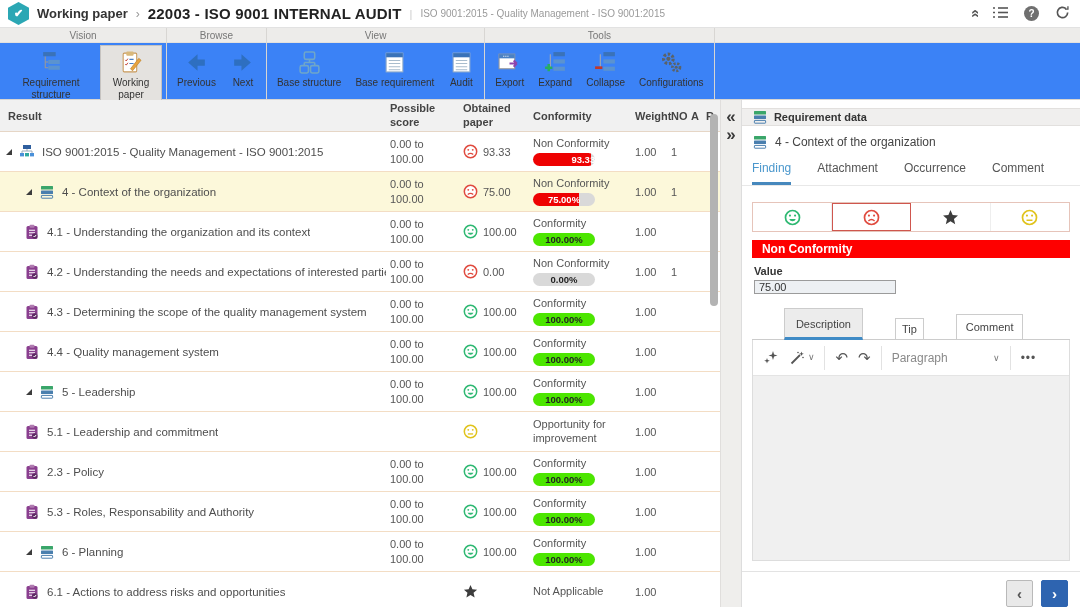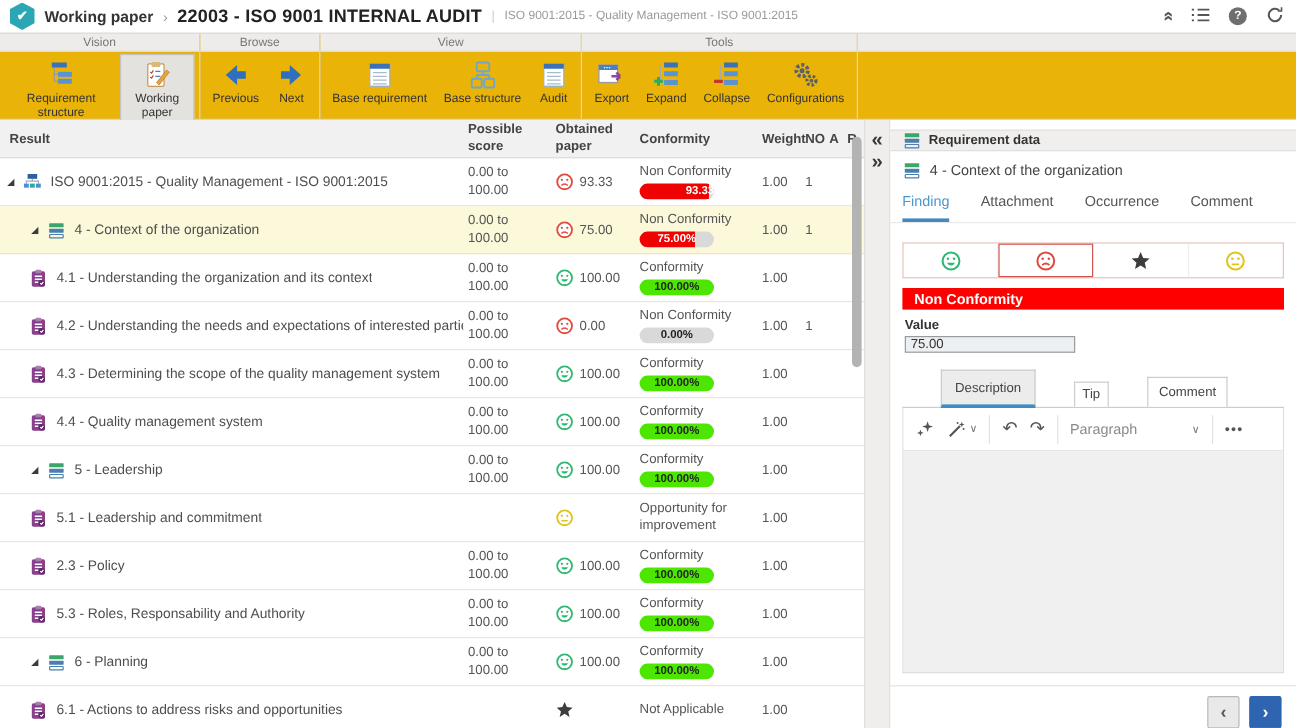--- a/index.html
+++ b/index.html
@@ -18,21 +18,21 @@
   .page-title { font-size:15px; font-weight:bold; color:#222; letter-spacing:.2px; }
   .title-sep { color:#ccc; font-size:11px; }
   .subtitle { font-size:10px; color:#9a9a9a; }
   .header-right { margin-left:auto; display:flex; align-items:center; gap:16px; color:#555; }
   .hicon { font-size:14px; line-height:1; cursor:pointer; }
   .collapse-up { display:inline-block; transform:rotate(-90deg); font-size:15px; font-weight:bold; }
   .help-badge { width:15px; height:15px; border-radius:50%; background:#6f6f6f; color:#fff;
                 font-size:10px; font-weight:bold; display:flex; align-items:center; justify-content:center; }
 
   
-  .ribbon { height:72px; background:#eab308; border-bottom:1px solid #d8d6d3; display:flex; }
+  .ribbon { height:72px; background:#3b82f6; border-bottom:1px solid #d8d6d3; display:flex; }
   .rgroup { border-right:1px solid #d8d6d3; display:flex; flex-direction:column; }
   .rgroup-label { height:15px; font-size:10px; color:#777; text-align:center;
                   background:#edecea; border-bottom:1px solid #e3e1de; line-height:15px; }
   .rbtns { flex:1; display:flex; align-items:stretch; padding:2px 4px; gap:2px; }
   .rbtn { display:flex; flex-direction:column; align-items:center; justify-content:flex-start;
           padding:3px 5px 1px; gap:2px; font-size:10px; color:#333; text-align:center;
           line-height:1.15; border:1px solid transparent; cursor:pointer; }
   .rbtn.selected { background:#e4e2df; border:1px solid #c6c3c0; }
   .rbtn .ricon { width:26px; height:26px; display:flex; align-items:center; justify-content:center; }
   .rbtn .ricon svg { width:25px; height:25px; }
@@ -209,38 +209,38 @@
           </div>
           <div>Next</div>
         </div>
       </div>
     </div>
     <div class="rgroup">
       <div class="rgroup-label">View</div>
       <div class="rbtns">
         <div class="rbtn">
           <div class="ricon">
-            <svg viewBox="0 0 24 24">
-              <rect x="4" y="3" width="16" height="18" fill="#fff" stroke="#9ab0c8"></rect>
-              <rect x="4" y="3" width="16" height="4" fill="#3a72b8"></rect>
-              <path d="M6.5 10h11M6.5 13h11M6.5 16h11M6.5 19h11" stroke="#a8bccd"></path>
-            </svg>
-          </div>
-          <div>Base requirement</div>
-        </div>
-        <div class="rbtn">
-          <div class="ricon">
             <svg viewBox="0 0 24 24" fill="none" stroke="#6fa6c9" stroke-width="1.5">
               <rect x="7" y="2" width="10" height="7" rx="1.5"></rect>
               <rect x="3" y="15" width="8" height="7" rx="1.5"></rect>
               <rect x="13" y="15" width="8" height="7" rx="1.5"></rect>
               <path d="M12 9v3M7 12h10M7 12v3M17 12v3"></path>
             </svg>
           </div>
           <div>Base structure</div>
+        </div>
+        <div class="rbtn">
+          <div class="ricon">
+            <svg viewBox="0 0 24 24">
+              <rect x="4" y="3" width="16" height="18" fill="#fff" stroke="#9ab0c8"></rect>
+              <rect x="4" y="3" width="16" height="4" fill="#3a72b8"></rect>
+              <path d="M6.5 10h11M6.5 13h11M6.5 16h11M6.5 19h11" stroke="#a8bccd"></path>
+            </svg>
+          </div>
+          <div>Base requirement</div>
         </div>
         <div class="rbtn">
           <div class="ricon">
             <svg viewBox="0 0 24 24">
               <rect x="4" y="3" width="16" height="18" fill="#fff" stroke="#9ab0c8"></rect>
               <rect x="4" y="3" width="16" height="4" fill="#3a72b8"></rect>
               <path d="M6.5 10h11M6.5 13h11M6.5 16h11M6.5 19h11" stroke="#a8bccd"></path>
             </svg>
           </div>
           <div>Audit</div>

